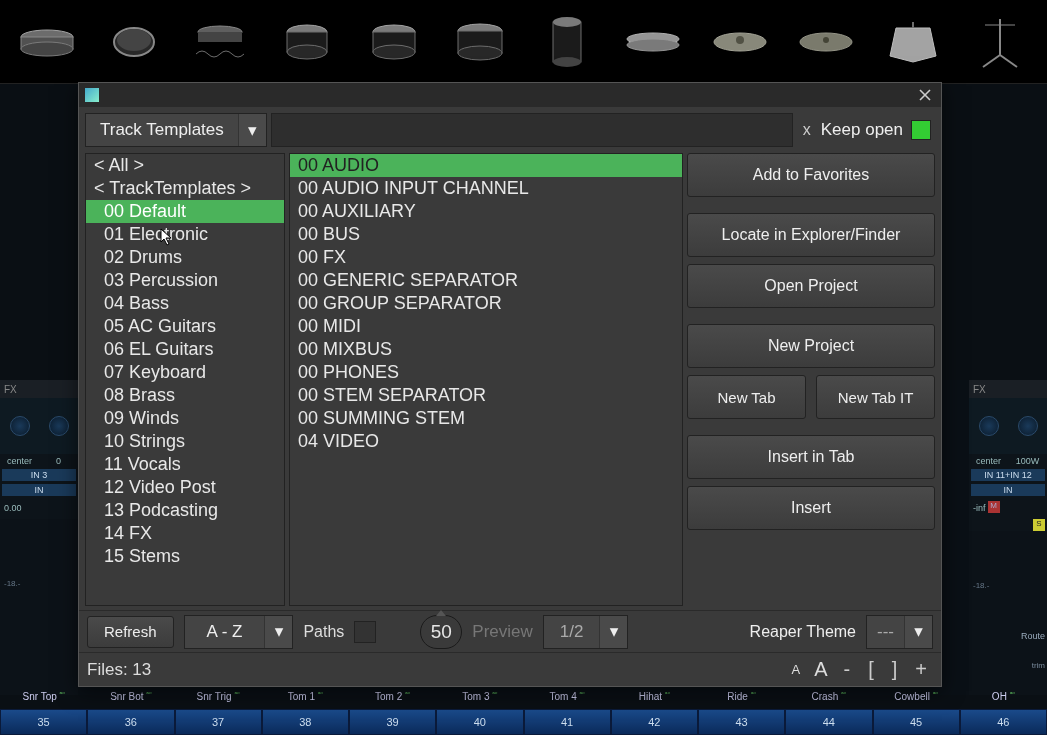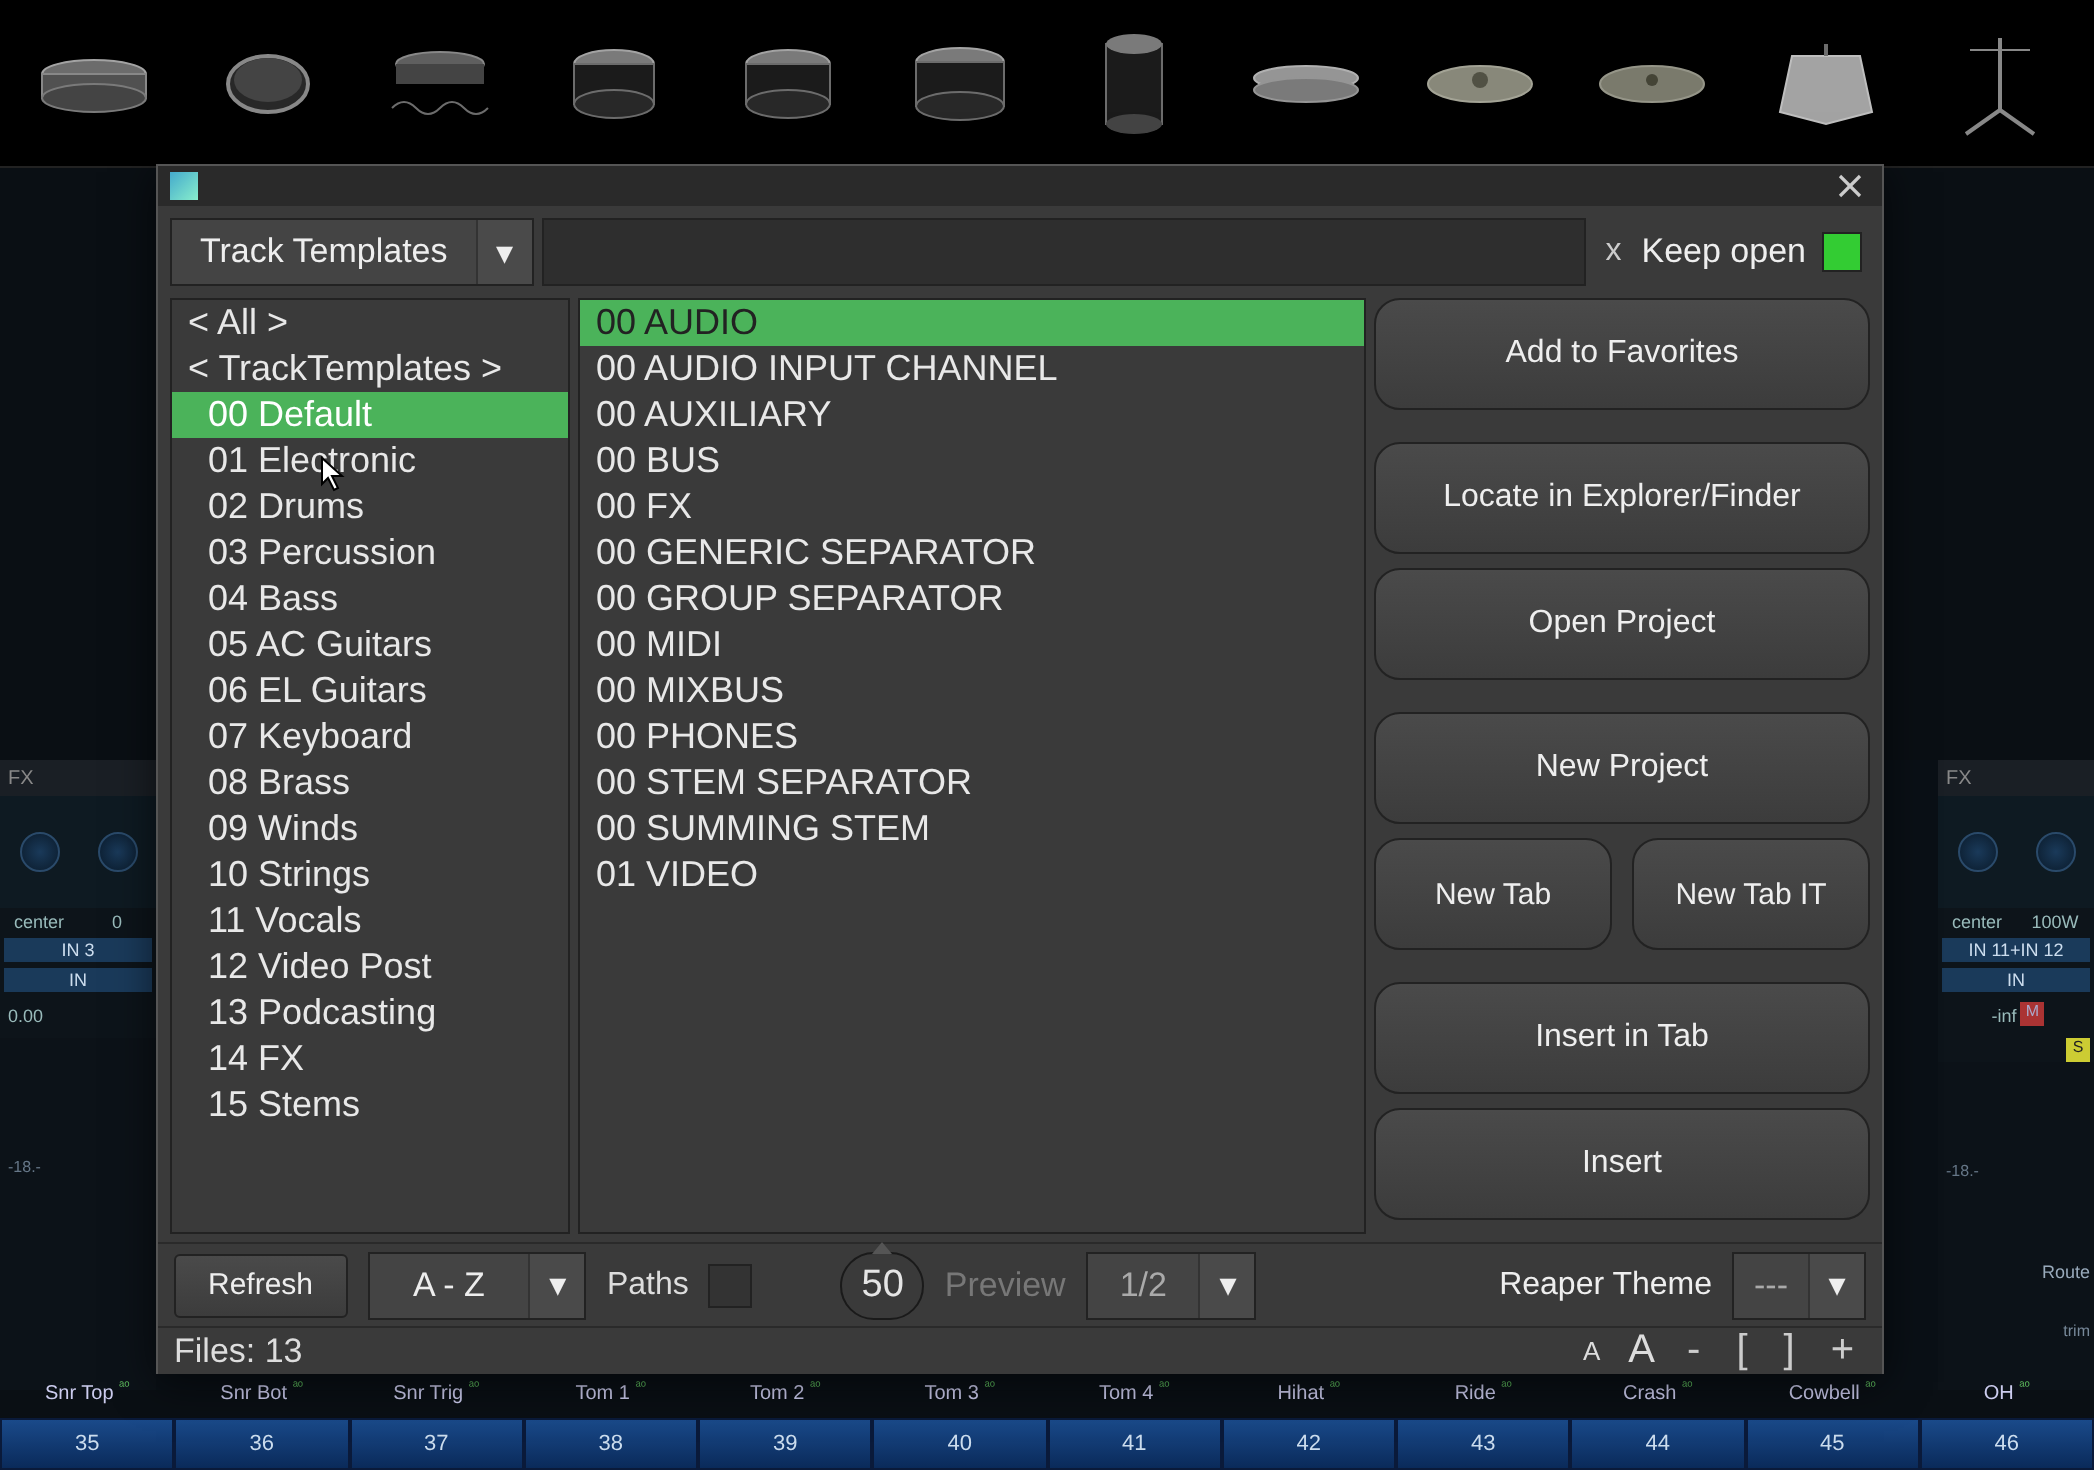--- a/index.html
+++ b/index.html
@@ -116,22 +116,22 @@
   cursor:pointer; white-space:nowrap;
 }
 .list-row.indent { padding-left:18px; }
 .list-row.selected { background:#4bb35a; color:#fff; }
 .list-row.item-selected { background:#4bb35a; color:#222; }
 
 .right-col {
   width:248px; display:flex; flex-direction:column; gap:7px;
 }
 .action-btn {
-  height:56px; background:linear-gradient(#4a4a4a,#3c3c3c);
-  border:1px solid #222; border-radius:13px;
+  height:44px; background:linear-gradient(#4a4a4a,#3c3c3c);
+  border:1px solid #222; border-radius:3px;
   display:flex; align-items:center; justify-content:center;
   font-size:16px; color:#eee; cursor:pointer;
 }
 .btn-row { display:flex; gap:10px; }
 .btn-row .action-btn { flex:1; font-size:15px; }
 .btn-gap { height:2px; }
 .btn-spacer { flex:1; }
 
 .bottom-row {
   height:42px; display:flex; align-items:center; gap:10px; padding:4px 8px;
@@ -290,21 +290,21 @@
     <div class="knob-row">
         <div class="knob"></div>
         <div class="knob"></div>
       </div>
     <div style="display:flex;">
         <div class="mix-label" style="flex:1">center</div>
         <div class="mix-label" style="flex:1">100W</div>
       </div>
     <div class="mix-in">IN 11+IN 12</div>
     <div class="mix-in" style="margin-top:2px">IN</div>
-    <div style="display:flex;padding:4px 2px;justify-content:center;">
+    <div style="display:flex;padding:4px 2px;justify-content:flex-start;">
       <span class="mix-label">-inf</span>
       <span style="display:flex;gap:2px;">
         <span style="width:12px;height:12px;background:#a33;text-align:center;font-size:8px">M</span>
       </span>
     </div>
     <div style="padding:0 2px;display:flex;justify-content:flex-end;">
       <span style="width:12px;height:12px;background:#cc3;color:#222;text-align:center;font-size:8px">S</span>
     </div>
     <div class="fader-area">
       <span class="db-tick" style="top:50px">-18.-</span>
@@ -394,21 +394,21 @@
         <div class="list-row">00 AUXILIARY</div>
         <div class="list-row">00 BUS</div>
         <div class="list-row">00 FX</div>
         <div class="list-row">00 GENERIC SEPARATOR</div>
         <div class="list-row">00 GROUP SEPARATOR</div>
         <div class="list-row">00 MIDI</div>
         <div class="list-row">00 MIXBUS</div>
         <div class="list-row">00 PHONES</div>
         <div class="list-row">00 STEM SEPARATOR</div>
         <div class="list-row">00 SUMMING STEM</div>
-        <div class="list-row">01 VIDEO</div>
+        <div class="list-row">04 VIDEO</div>
       </div>
     <div class="right-col">
       <div class="action-btn">Add to Favorites</div>
       <div class="btn-gap"></div>
       <div class="action-btn">Locate in Explorer/Finder</div>
       <div class="action-btn">Open Project</div>
       <div class="btn-gap"></div>
       <div class="action-btn">New Project</div>
       <div class="btn-row">
         <div class="action-btn">New Tab</div>

